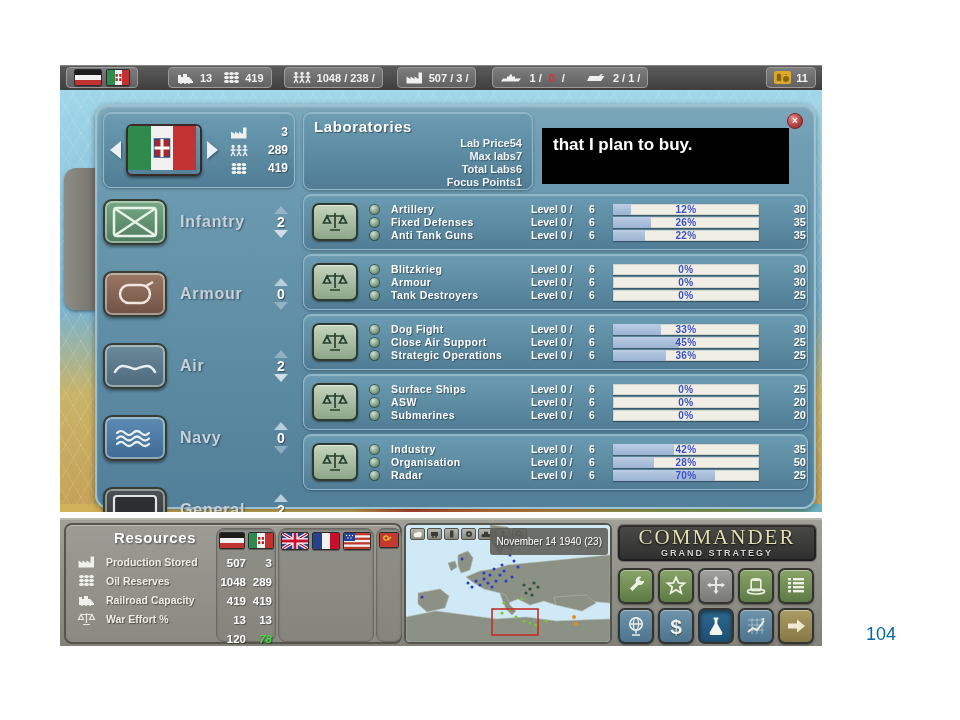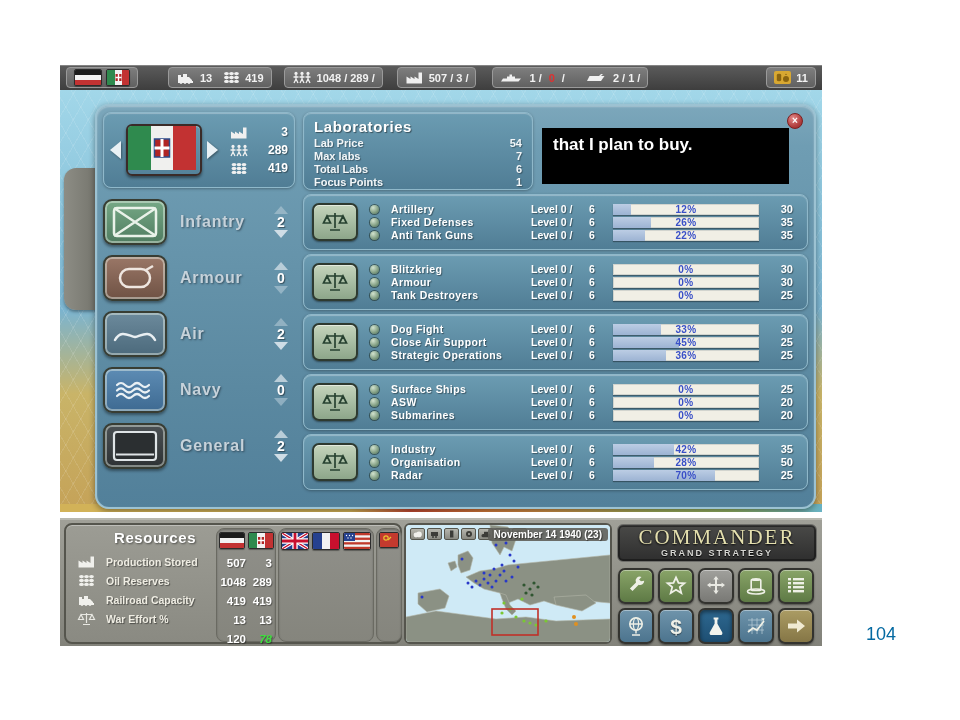--- a/index.html
+++ b/index.html
@@ -34,26 +34,26 @@
   .nav-left{border-right:11px solid #e9f1f5;margin-right:5px;}
   .nav-right{border-left:11px solid #e9f1f5;margin-left:5px;}
   .big-flag{width:72px;height:48px;border:2px solid #3a2b28;border-radius:6px;overflow:hidden;box-shadow:0 2px 3px rgba(0,0,0,.45), inset 0 1px 1px rgba(255,255,255,.4);}
   .nation-stats{flex:1;margin-left:10px;display:flex;flex-direction:column;gap:3px;}
   .ns-row{display:flex;align-items:center;height:15px;}
   .ns-row svg{width:22px;height:13px;}
   .ns-val{flex:1;text-align:right;color:#fff;font-size:12px;font-weight:bold;text-shadow:1px 1px 1px rgba(0,0,0,.4);}
 
   .labs-box{position:absolute;left:206px;top:6px;width:230px;height:78px;box-sizing:border-box;padding:5px 10px;}
   .labs-title{color:#fff;font-size:15px;font-weight:bold;letter-spacing:.6px;text-shadow:1px 1px 1px rgba(0,0,0,.45);margin-bottom:2px;}
-  .labs-row{display:flex;justify-content:space-between;color:#f2f6f8;font-size:11px;font-weight:bold;line-height:13px;text-shadow:1px 1px 1px rgba(0,0,0,.35);}
+  .labs-row{display:flex;justify-content:flex-end;color:#f2f6f8;font-size:11px;font-weight:bold;line-height:13px;text-shadow:1px 1px 1px rgba(0,0,0,.35);}
 
   .annotation{position:absolute;left:445px;top:22px;width:247px;height:56px;background:#000;color:#fff;font-size:17px;font-weight:600;line-height:25px;padding:4px 11px;box-sizing:border-box;}
 
   
-  .cats{position:absolute;left:6px;top:88px;width:192px;display:flex;flex-direction:column;gap:0;}
+  .cats{position:absolute;left:6px;top:88px;width:192px;display:flex;flex-direction:column;gap:16px;}
   .cat{height:56px;display:flex;align-items:center;}
   .cat-tile{width:60px;height:42px;border-radius:9px;border:2px solid #383d33;display:flex;align-items:center;justify-content:center;box-shadow:inset 0 0 0 2px rgba(235,245,235,.45),0 2px 3px rgba(0,0,0,.4);cursor:pointer;}
   .tile-infantry{background:linear-gradient(180deg,#76a886,#4f7c60);}
   .tile-armour{background:linear-gradient(180deg,#9a7767,#6f5244);}
   .tile-air{background:linear-gradient(180deg,#6c8a9c,#4c6a7c);}
   .tile-navy{background:linear-gradient(180deg,#5d8cb4,#3e6a92);}
   .tile-general{background:linear-gradient(180deg,#4b5154,#2e3234);}
   .cat-label{flex:1;margin-left:13px;font-size:16px;font-weight:bold;color:#c6d2da;letter-spacing:.8px;text-shadow:1px 1px 2px rgba(20,30,40,.55);}
   .cat-spin{width:24px;display:flex;flex-direction:column;align-items:center;gap:1px;margin-right:2px;}
   .tri-up{width:0;height:0;border-left:7px solid transparent;border-right:7px solid transparent;border-bottom:8px solid #b9cdd8;cursor:pointer;}
@@ -63,21 +63,21 @@
   
   .groups{position:absolute;left:206px;top:88px;width:505px;display:flex;flex-direction:column;gap:4px;}
   .group{height:56px;box-sizing:border-box;display:flex;align-items:center;padding:0 10px 0 8px;}
   .scale-btn{width:42px;height:34px;border-radius:7px;border:2px solid #2e3a30;background:linear-gradient(180deg,#c4d4bc,#8da68a);display:flex;align-items:center;justify-content:center;box-shadow:inset 0 1px 0 rgba(255,255,255,.55),0 1px 2px rgba(0,0,0,.45);margin-right:12px;cursor:pointer;flex:0 0 auto;}
   .g-rows{flex:1;display:flex;flex-direction:column;gap:0;}
   .r-row{display:flex;align-items:center;height:13px;}
   .led{width:9px;height:9px;border-radius:50%;margin-right:12px;background:radial-gradient(circle at 35% 30%,#d2e2ce,#7f9c80 60%,#4d6850);box-shadow:0 0 0 1px rgba(25,40,30,.55);flex:0 0 auto;}
   .r-name{width:140px;color:#fff;font-size:10.5px;font-weight:bold;letter-spacing:.4px;text-shadow:1px 1px 1px rgba(0,0,0,.4);white-space:nowrap;}
   .r-level{width:52px;color:#fff;font-size:10.5px;font-weight:bold;text-shadow:1px 1px 1px rgba(0,0,0,.4);}
   .r-max{width:30px;color:#fff;font-size:10.5px;font-weight:bold;padding-left:6px;box-sizing:border-box;text-shadow:1px 1px 1px rgba(0,0,0,.4);}
-  .r-bar{position:relative;width:146px;height:11px;background:#f1efe5;box-shadow:0 1px 1px rgba(0,0,0,.35), inset 0 0 0 1px rgba(120,130,140,.25);margin-right:8px;flex:0 0 auto;}
+  .r-bar{position:relative;width:146px;height:11px;background:#f1efe5;box-shadow:0 1px 1px rgba(0,0,0,.35), inset 0 0 0 1px rgba(120,130,140,.25);margin-right:21px;flex:0 0 auto;}
   .r-fill{position:absolute;left:0;top:0;bottom:0;background:linear-gradient(180deg,#bccde4,#9cb3d3);}
   .r-pct{position:absolute;left:0;right:0;top:0;text-align:center;font-size:10px;font-weight:bold;color:#3a50c8;line-height:11px;letter-spacing:.4px;}
   .r-cost{width:26px;text-align:right;color:#fff;font-size:11px;font-weight:bold;text-shadow:1px 1px 1px rgba(0,0,0,.4);}
 
   
   .bottombar{position:absolute;left:0;top:447px;width:762px;height:128px;background:linear-gradient(180deg,#a0a098,#82827a);border-top:2px solid #b8b8b0;box-sizing:border-box;margin-top:6px;}
   .res-box{position:absolute;left:4px;top:3px;width:338px;height:121px;border:2px solid #55554d;border-radius:8px;background:linear-gradient(180deg,#9c9c94,#8a8a82);box-sizing:border-box;box-shadow:inset 0 1px 0 rgba(255,255,255,.35);}
   .res-title{position:absolute;left:48px;top:4px;color:#fff;font-size:15px;font-weight:bold;letter-spacing:.6px;text-shadow:1px 1px 2px rgba(0,0,0,.5);}
   .res-rows{position:absolute;left:0;top:27px;width:150px;}
   .res-row{display:flex;align-items:center;height:19px;}
@@ -93,21 +93,21 @@
   .colC .sm-flag{width:18px;height:14px;}
   .val-rows{position:absolute;left:0;top:24px;width:100%;}
   .val-row{display:flex;height:19px;align-items:center;}
   .v1{width:29px;text-align:right;color:#fff;font-size:11.5px;font-weight:bold;text-shadow:1px 1px 1px rgba(0,0,0,.4);}
   .v2{width:26px;text-align:right;color:#fff;font-size:11.5px;font-weight:bold;text-shadow:1px 1px 1px rgba(0,0,0,.4);}
   .v-green{color:#3ede3e;font-style:italic;}
 
   .minimap{position:absolute;left:344px;top:3px;width:208px;height:121px;border:2px solid #55554d;border-radius:6px;overflow:hidden;background:#cfeaf6;box-sizing:border-box;cursor:pointer;}
   .mm-toolbar{position:absolute;left:4px;top:3px;display:flex;gap:2px;z-index:3;}
   .mm-btn{width:15px;height:12px;background:linear-gradient(180deg,#b6b6ae,#8a8a82);border:1px solid #55554d;border-radius:2px;display:flex;align-items:center;justify-content:center;cursor:pointer;box-sizing:border-box;}
-  .mm-date{position:absolute;right:2px;top:3px;background:rgba(95,95,90,.9);color:#fff;font-size:10px;font-weight:bold;padding:1px 6px;border-radius:3px;z-index:3;white-space:nowrap;text-shadow:1px 1px 1px rgba(0,0,0,.5);}
+  .mm-date{position:absolute;right:2px;top:3px;background:rgba(95,95,90,.9);color:#fff;font-size:10px;font-weight:normal;padding:8px 6px;border-radius:3px;z-index:3;white-space:nowrap;text-shadow:1px 1px 1px rgba(0,0,0,.5);}
 
   .cmd-box{position:absolute;left:556px;top:3px;width:204px;height:121px;}
   .cmd-logo{position:absolute;left:1px;top:1px;width:200px;height:38px;background:linear-gradient(180deg,#4a4a48,#2e2e2e);border:1px solid #6e6e6a;border-radius:6px;box-shadow:inset 0 0 0 2px rgba(20,20,20,.6), inset 0 1px 0 rgba(255,255,255,.2);text-align:center;box-sizing:border-box;}
   .cmd-title{font-family:"Liberation Serif",serif;font-size:21px;letter-spacing:2px;color:#e4dfae;line-height:24px;text-shadow:0 1px 2px #000;}
   .cmd-sub{font-size:9px;font-weight:bold;letter-spacing:2px;color:#d6d6d2;line-height:9px;text-shadow:0 1px 1px #000;}
   .cmd-grid{position:absolute;left:2px;top:45px;display:grid;grid-template-columns:repeat(5,36px);grid-template-rows:36px 36px;gap:4px;}
   .cmd-btn{width:36px;height:36px;border-radius:7px;border:2px solid #33332f;display:flex;align-items:center;justify-content:center;box-shadow:inset 0 1px 0 rgba(255,255,255,.4),0 1px 2px rgba(0,0,0,.45);cursor:pointer;box-sizing:border-box;}
   .b-green{background:linear-gradient(180deg,#89a468,#5e7a45);}
   .b-gray{background:linear-gradient(180deg,#a0a09c,#79797?);background:linear-gradient(180deg,#a0a09c,#797975);}
   .b-blue{background:linear-gradient(180deg,#6f94ab,#4c748e);}
@@ -169,21 +169,21 @@
         <svg width="20" height="13">
             <g stroke="#f0f0f0" stroke-width="1.3" fill="#f0f0f0">
               <circle cx="4" cy="2.4" r="1.6" stroke="none"></circle>
               <path d="M4 4v4M4 8l-2 4M4 8l2 4M1.5 6h5" fill="none"></path>
               <circle cx="10" cy="2.4" r="1.6" stroke="none"></circle>
               <path d="M10 4v4M10 8l-2 4M10 8l2 4M7.5 6h5" fill="none"></path>
               <circle cx="16" cy="2.4" r="1.6" stroke="none"></circle>
               <path d="M16 4v4M16 8l-2 4M16 8l2 4M13.5 6h5" fill="none"></path>
             </g>
           </svg>
-        <span>1048 /  289 /</span>
+        <span>1048 /  238 /</span>
       </div>
       <div class="tb-box" style="margin-left:14px;">
         <svg width="19" height="13">
             <path d="M1.5 12.5V5.5l4 2.6V5.5l4 2.6V5.5l4 2.6V1.5h3.5v11z" fill="#f0f0f0"></path>
           </svg>
         <span>507 /  3 /</span>
       </div>
       <div class="tb-box" style="margin-left:16px;gap:7px;">
         <svg width="22" height="12">
             <path d="M1 9.5h17.5l2.5-3h-6V4.5h-3v-2h-2.5v2H7v2H3z" fill="#f0f0f0"></path>

